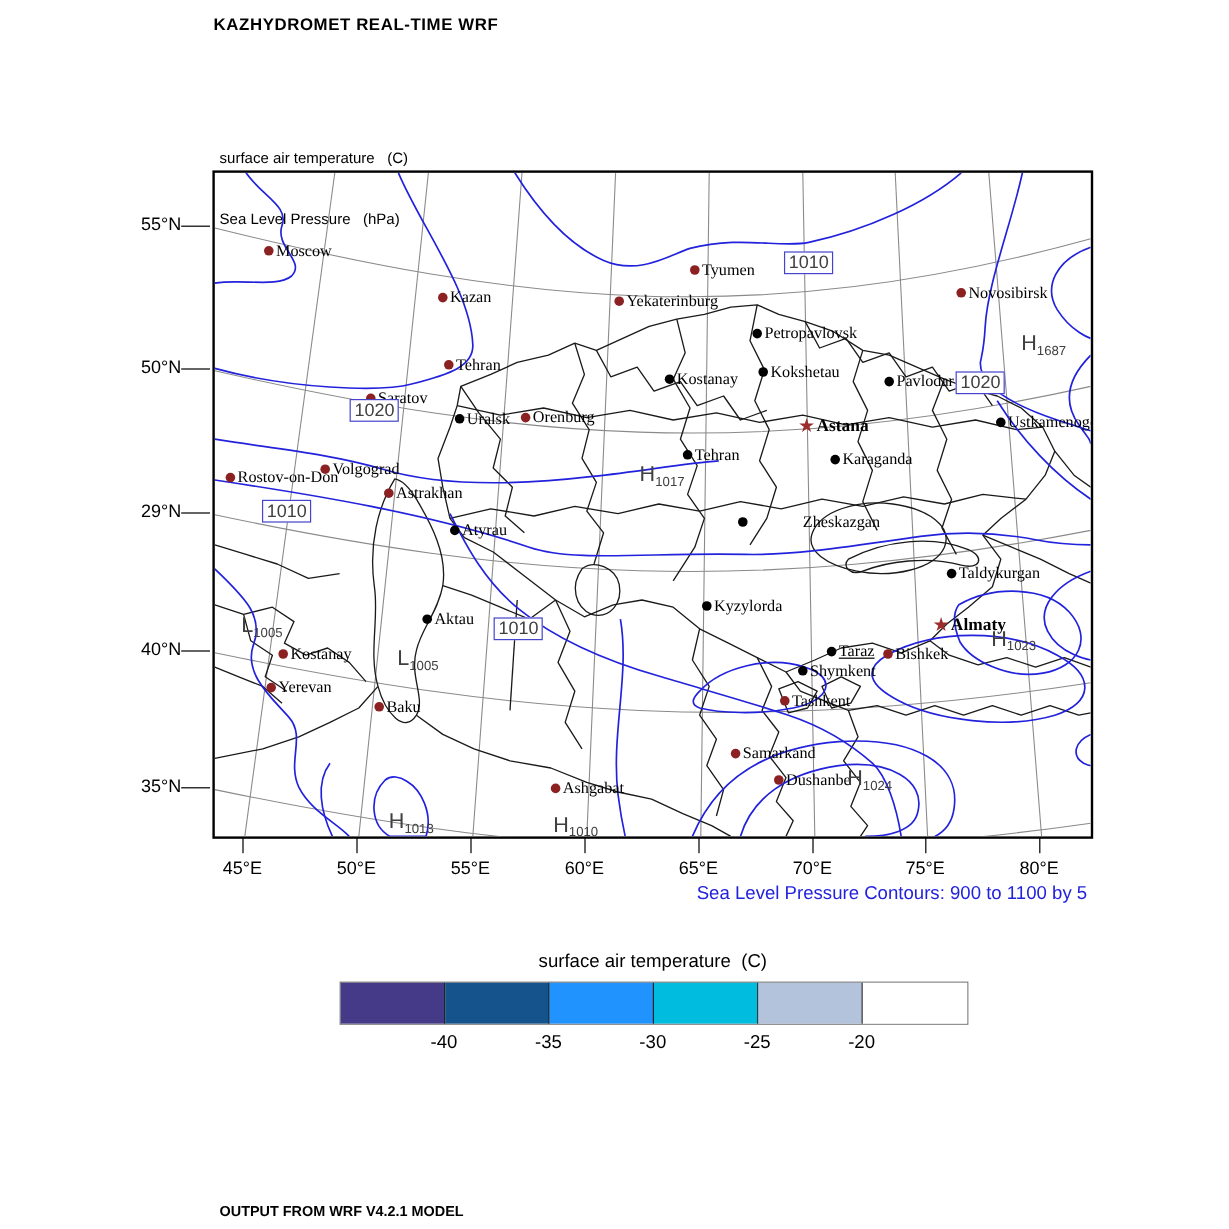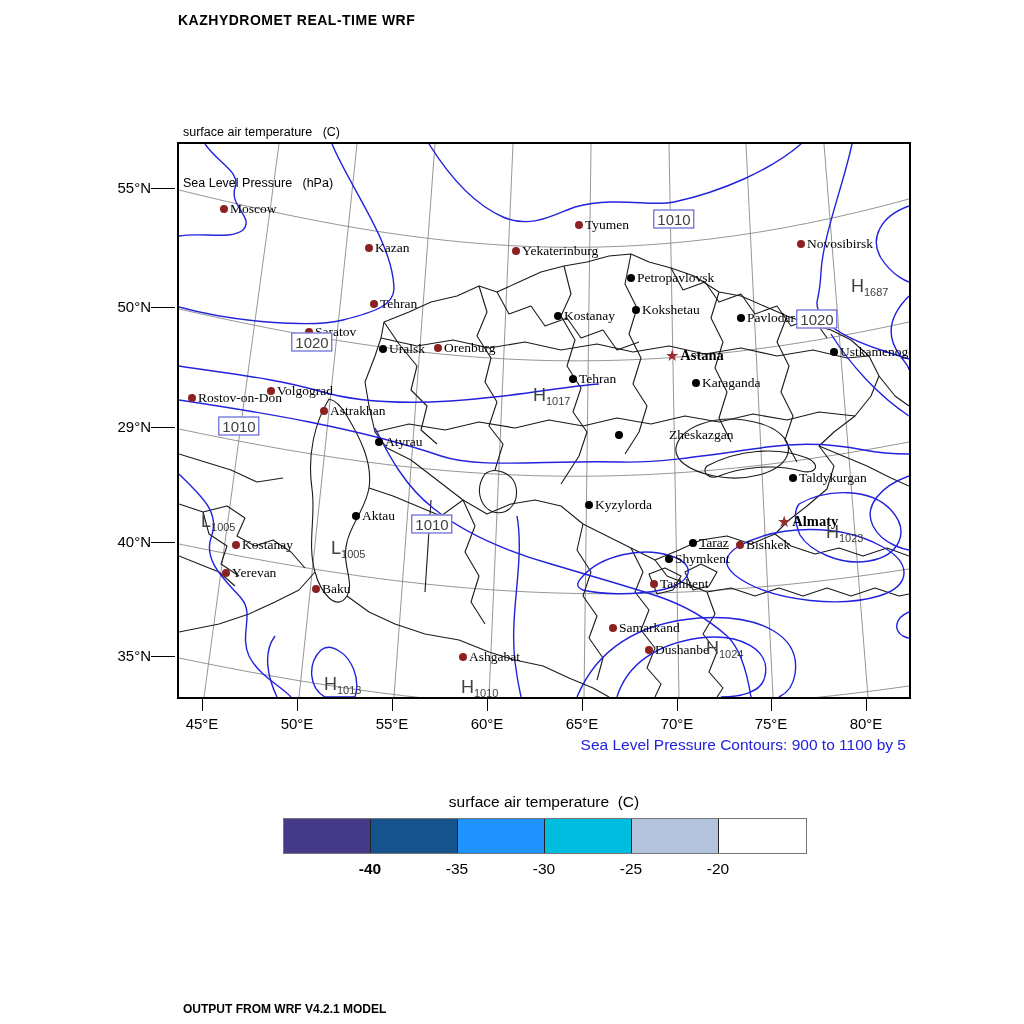--- a/index.html
+++ b/index.html
@@ -326,21 +326,21 @@
   <div class="abs" id="cbtitle">surface air temperature  (C)</div>
   <div class="abs" id="colorbar">
       <div class="cbseg" style="background: rgb(69, 58, 135); width: 87px;"></div>
       <div class="cbseg" style="background: rgb(21, 83, 141); width: 87px;"></div>
       <div class="cbseg" style="background: rgb(32, 147, 255); width: 87px;"></div>
       <div class="cbseg" style="background: rgb(0, 188, 223); width: 87px;"></div>
       <div class="cbseg" style="background: rgb(180, 195, 220); width: 87px;"></div>
       <div class="cbseg" style="background: rgb(255, 255, 255); width: 87px;"></div>
     </div>
   <div id="cblabels">
-      <div class="cblab abs" style="left: 340px; font-weight: bold;">-40</div>
+      <div class="cblab abs" style="left: 340px;">-40</div>
       <div class="cblab abs" style="left: 427px;">-35</div>
       <div class="cblab abs" style="left: 514px;">-30</div>
       <div class="cblab abs" style="left: 601px;">-25</div>
       <div class="cblab abs" style="left: 688px;">-20</div>
     </div>
 
   <div class="abs" id="footer">
     <div>OUTPUT FROM WRF V4.2.1 MODEL</div>
     
   </div>

